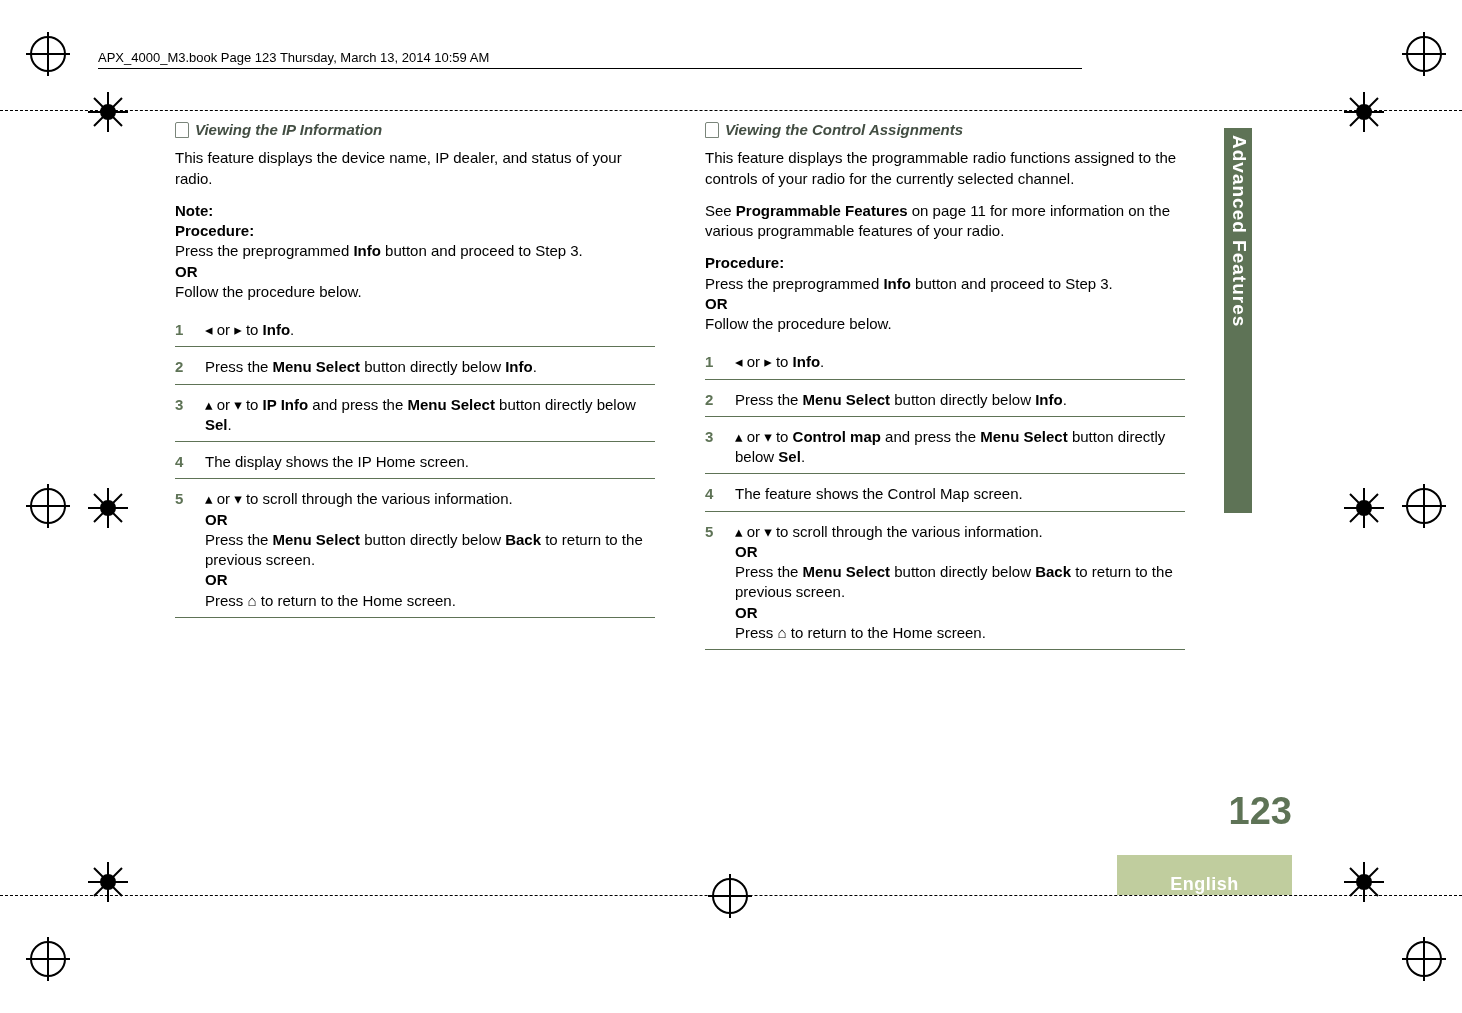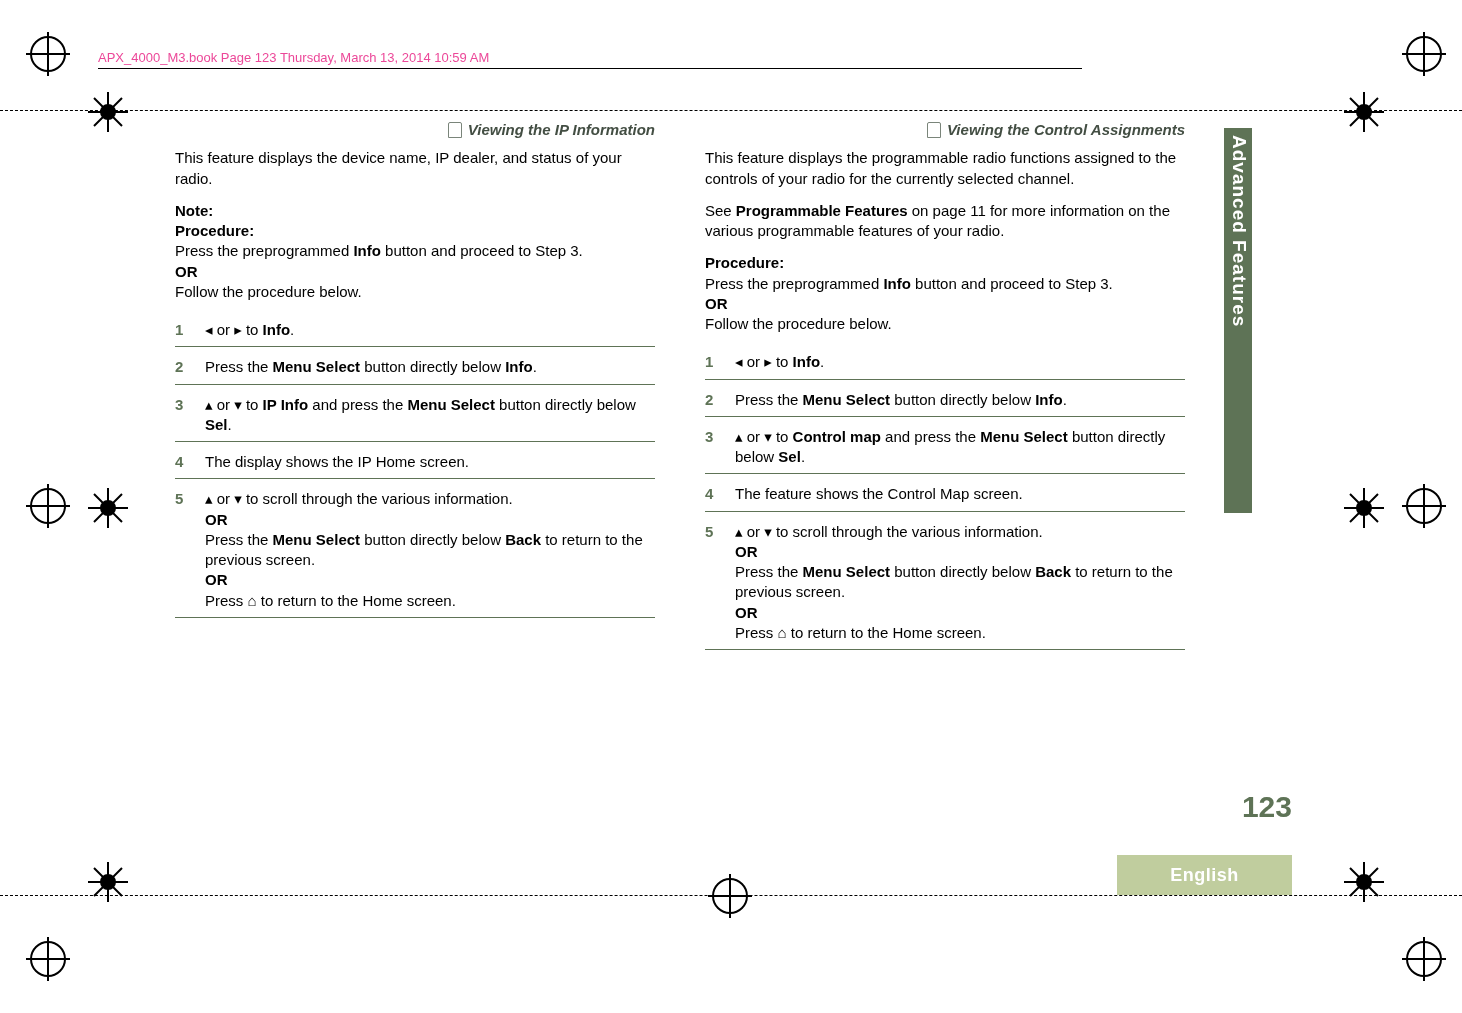--- a/index.html
+++ b/index.html
@@ -28,21 +28,20 @@
     color: #000;
   }
   .heading {
     font-style: italic;
     font-weight: bold;
     color: #434e43;
     margin-bottom: 8px;
     display: flex;
     align-items: center;
     gap: 6px;
-    justify-content: flex-end;
   }
   .heading-icon {
     width: 12px;
     height: 14px;
     border: 1px solid #7a857a;
     border-radius: 2px 2px 0 0;
     background: #fff;
     position: relative;
     display: inline-block;
   }
@@ -97,32 +96,32 @@
   .pagenum-box {
     position: absolute;
     right: 170px;
     top: 790px;
     width: 110px;
     height: 65px;
     text-align: right;
   }
   .pagenum {
     color: #5e7356;
-    font-size: 30px;
+    font-size: 38px;
     font-weight: bold;
   }
   .lang-box {
     position: absolute;
     right: 170px;
     top: 855px;
     width: 175px;
     height: 40px;
     background: #c0cd9e;
     display: flex;
-    align-items: center;
+    align-items: flex-end;
     justify-content: center;
   }
   .lang {
     color: #fff;
     font-weight: bold;
     font-size: 18px;
     letter-spacing: 0.5px;
   }
   .crop-h {
     position: absolute;
@@ -131,21 +130,21 @@
     border-top: 1px solid #000;
   }
   .crop-ht { top: 110px; border-top: 1px dashed #000; }
   .crop-hb { top: 895px; border-top: 1px dashed #000; }
   .header-line {
     position: absolute;
     left: 98px;
     top: 50px;
     right: 80px;
     font-size: 13px;
-    color: #ec4899;
+    color: #000000;
   }
   .header-rule {
     position: absolute;
     left: 98px;
     right: 380px;
     top: 68px;
     border-top: 1px solid #000;
   }
   .reg {
     position: absolute;

